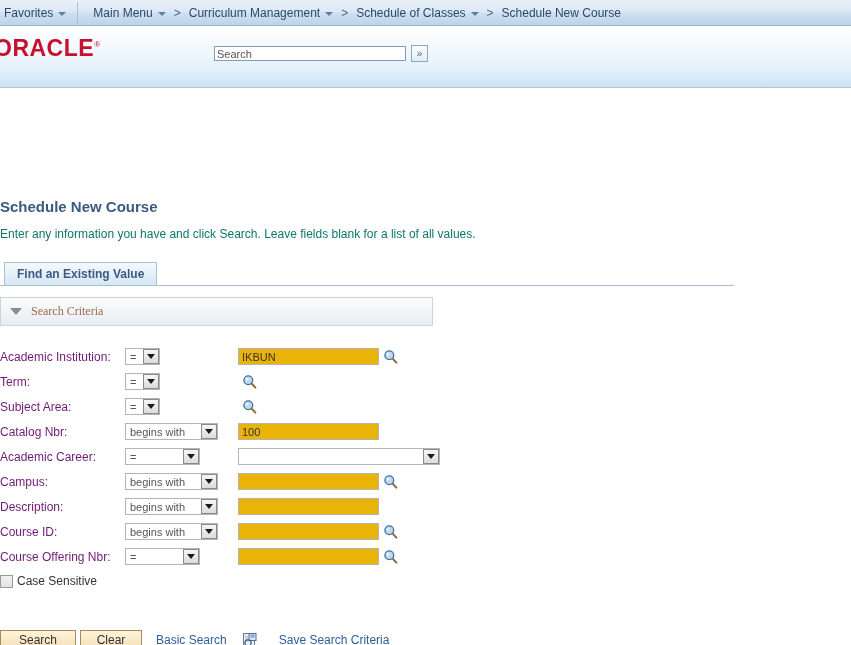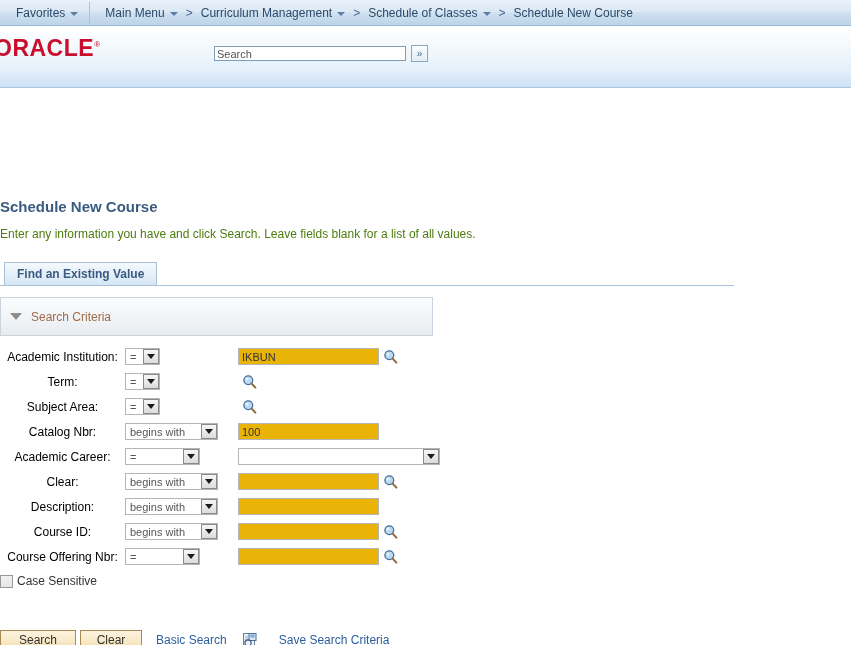--- a/index.html
+++ b/index.html
@@ -26,21 +26,21 @@
     overflow: hidden;
   }
   .nav-item {
     font-size: 12px;
     color: #2b4a6b;
     padding: 0 3px;
     display: inline-flex;
     align-items: center;
     cursor: pointer;
   }
-  .nav-item.favorites { padding-left: 16px; }
+  .nav-item.favorites { padding-left: 4px; }
   .caret-down {
     display: inline-block;
     width: 0; height: 0;
     border-left: 4px solid transparent;
     border-right: 4px solid transparent;
     border-top: 4px solid #5b7fa6;
     margin-left: 5px;
     margin-top: 2px;
   }
   .nav-sep {
@@ -123,21 +123,21 @@
     position: absolute;
     left: 0; top: 110px;
     font-size: 15px;
     font-weight: bold;
     color: #3b5a80;
   }
   .page-instruction {
     position: absolute;
     left: 0; top: 139px;
     font-size: 12px;
-    color: #4d7c0f;
+    color: #0f766e;
   }
 
   
   .tabstrip {
     position: absolute;
     left: 0; top: 174px;
     width: 734px;
     height: 24px;
     border-bottom: 1px solid #a9c0d6;
   }
@@ -154,26 +154,27 @@
     font-weight: bold;
     color: #3b5a80;
     cursor: pointer;
   }
 
   
   .criteria-bar {
     position: absolute;
     left: 0; top: 209px;
     width: 433px;
-    height: 39px;
+    height: 29px;
     background: linear-gradient(to bottom, #fbfcfd 0%, #f1f4f7 55%, #e7ecf1 100%);
     border: 1px solid #c9d4de;
     display: flex;
     align-items: center;
     cursor: pointer;
+    font-family: Liberation Serif, serif;
   }
   .collapse-tri {
     width: 0; height: 0;
     border-left: 6px solid transparent;
     border-right: 6px solid transparent;
     border-top: 7px solid #8d8d8d;
     margin-left: 9px;
     margin-right: 9px;
   }
   .criteria-title {
@@ -189,24 +190,23 @@
   }
   .frow {
     position: relative;
     height: 25px;
     display: flex;
     align-items: center;
   }
   .flabel {
     width: 125px;
     font-size: 12px;
-    color: #000000;
+    color: #701a75;
     white-space: nowrap;
     flex: 0 0 125px;
-    text-align: center;
   }
 
   
   .opsel {
     position: relative;
     height: 17px;
     border: 1px solid #b5b5b5;
     background: #ffffff;
     display: flex;
     align-items: center;
@@ -446,21 +446,21 @@
           </span>
         </div>
         <div class="spacer-eqw"></div>
         <div class="vselect">
           <span class="selbtn">
             <i></i>
           </span>
         </div>
       </div>
       <div class="frow">
-        <div class="flabel">Clear:</div>
+        <div class="flabel">Campus:</div>
         <div class="opsel w-begins">
           <span class="optext">begins with</span>
           <span class="selbtn">
             <i></i>
           </span>
         </div>
         <div class="spacer-begin"></div>
         <input type="text" class="vinput std" style="">
         <span class="lookup"><svg width="15" height="15" viewBox="0 0 15 15" aria-hidden="true">
             <circle cx="6.3" cy="6.3" r="4.4" fill="#bcd9f0" stroke="#3f6f9e" stroke-width="1.3"></circle>

